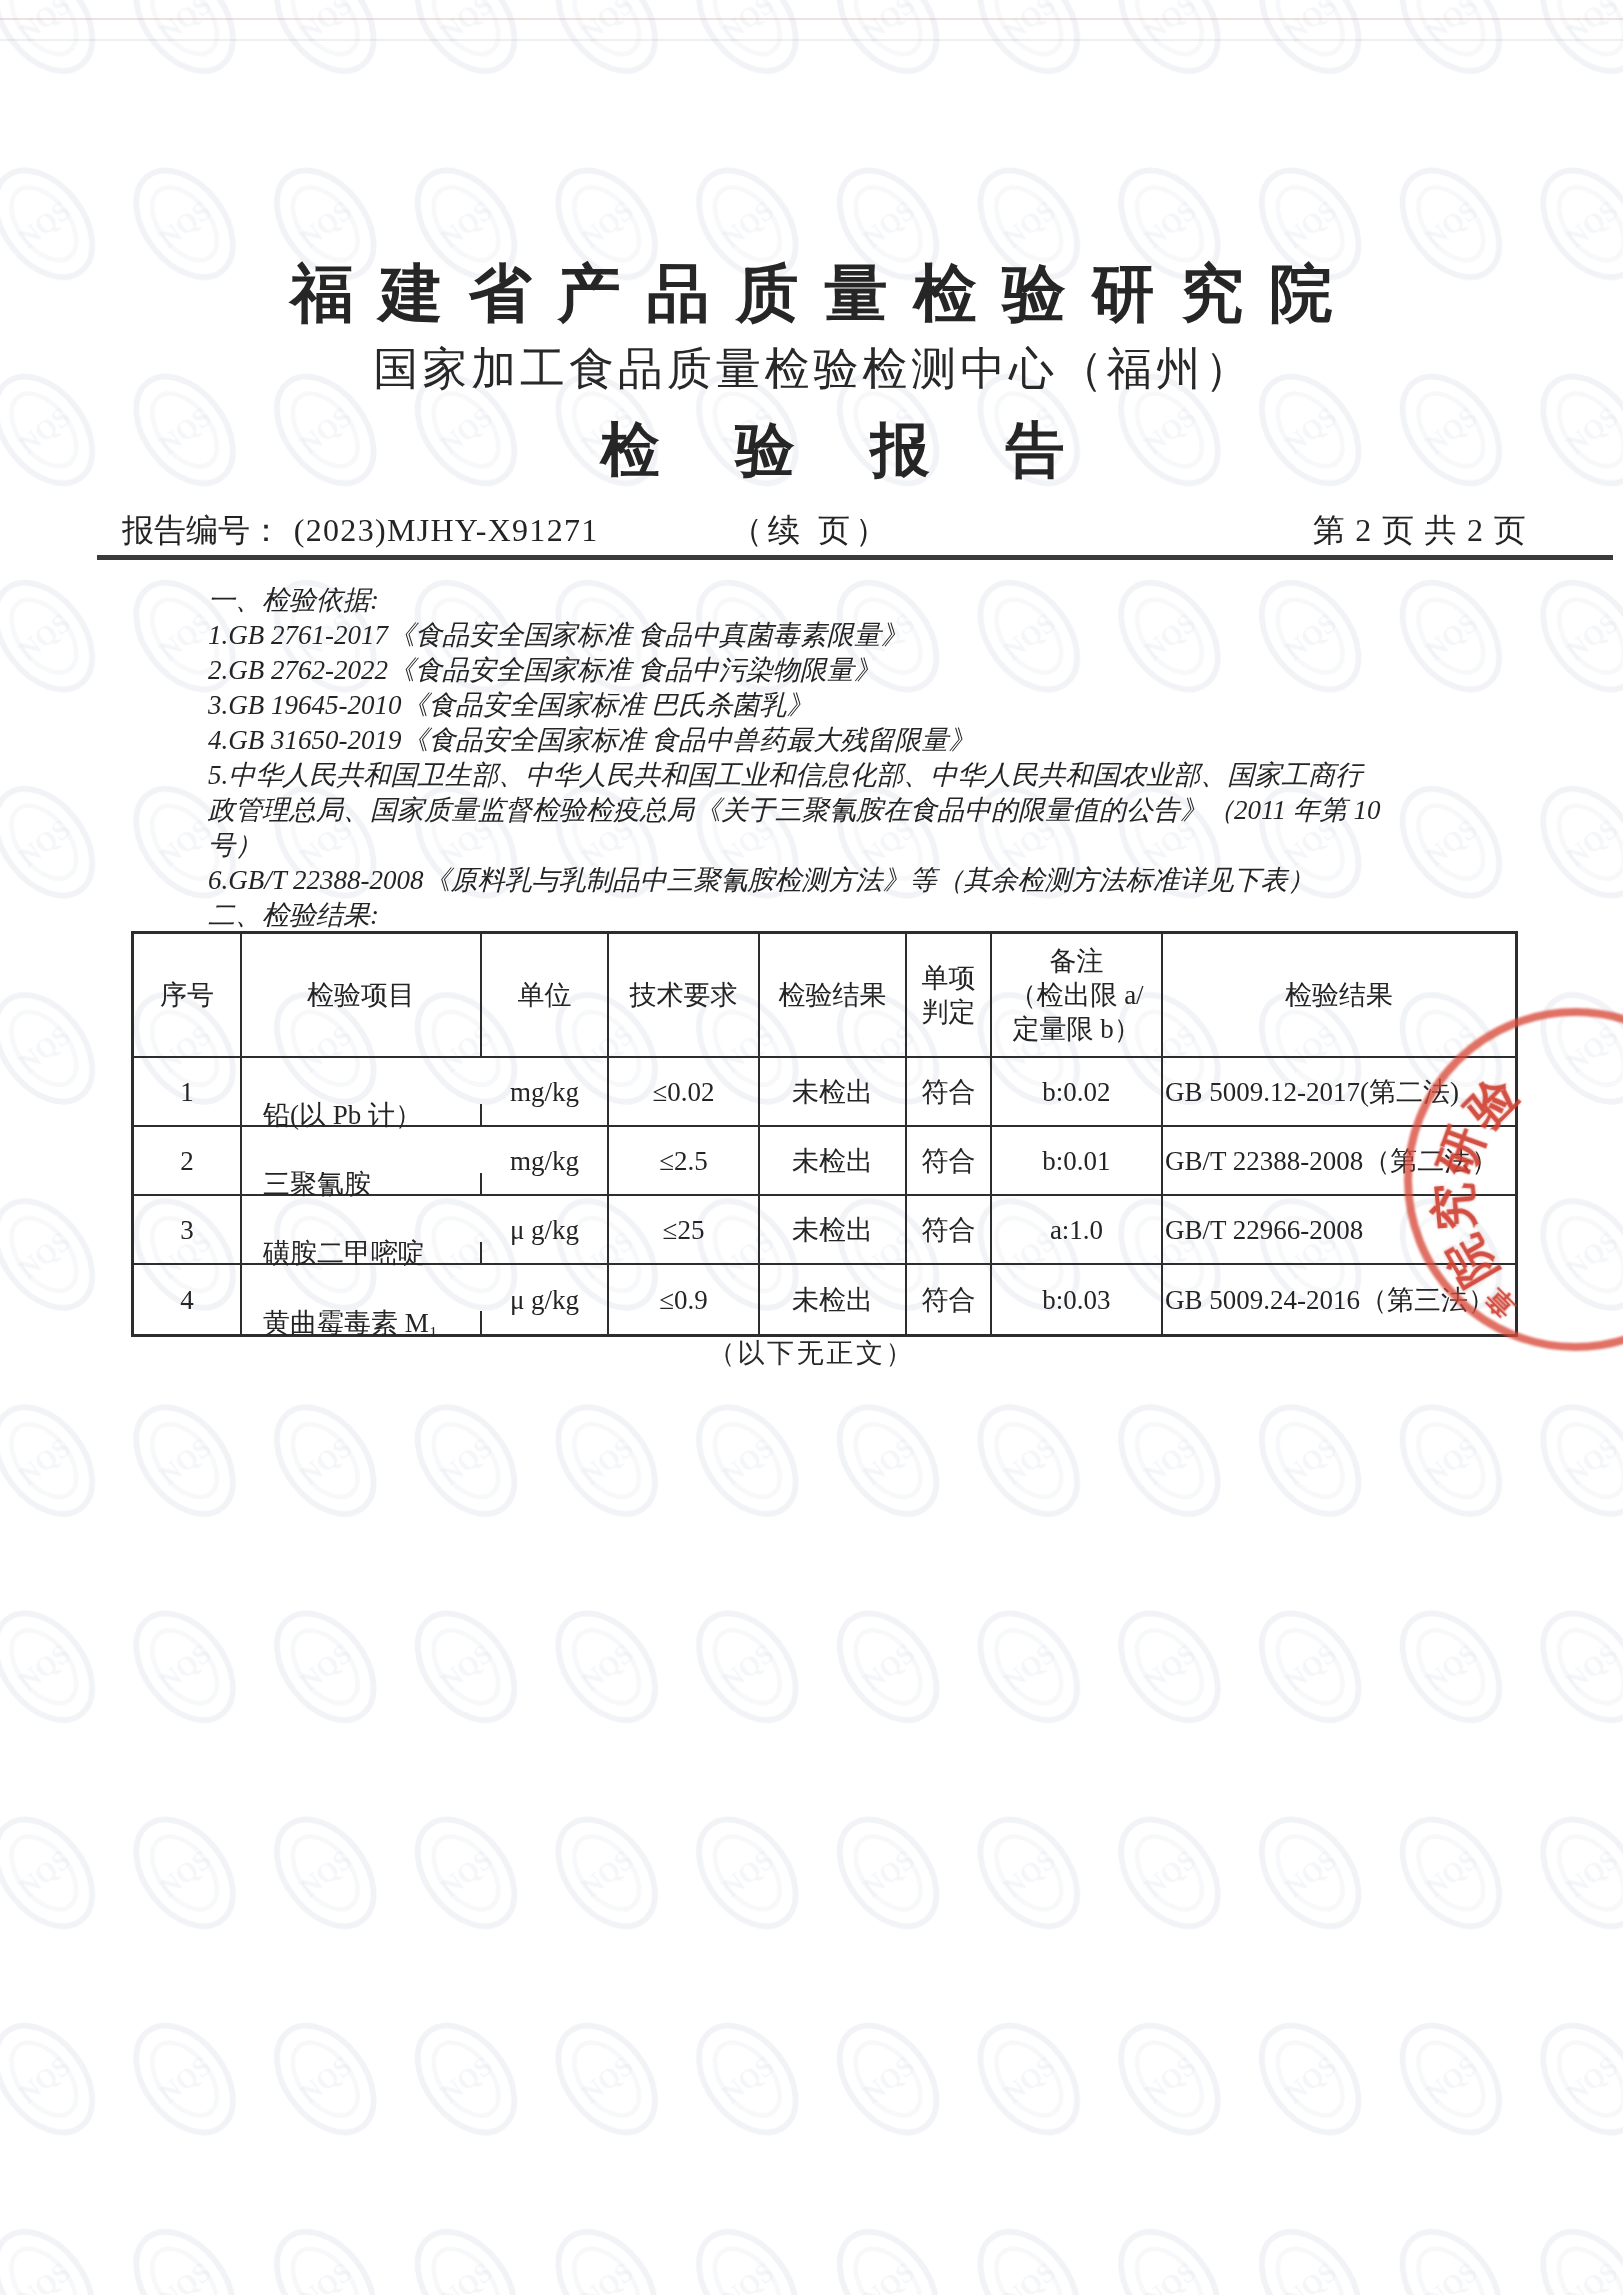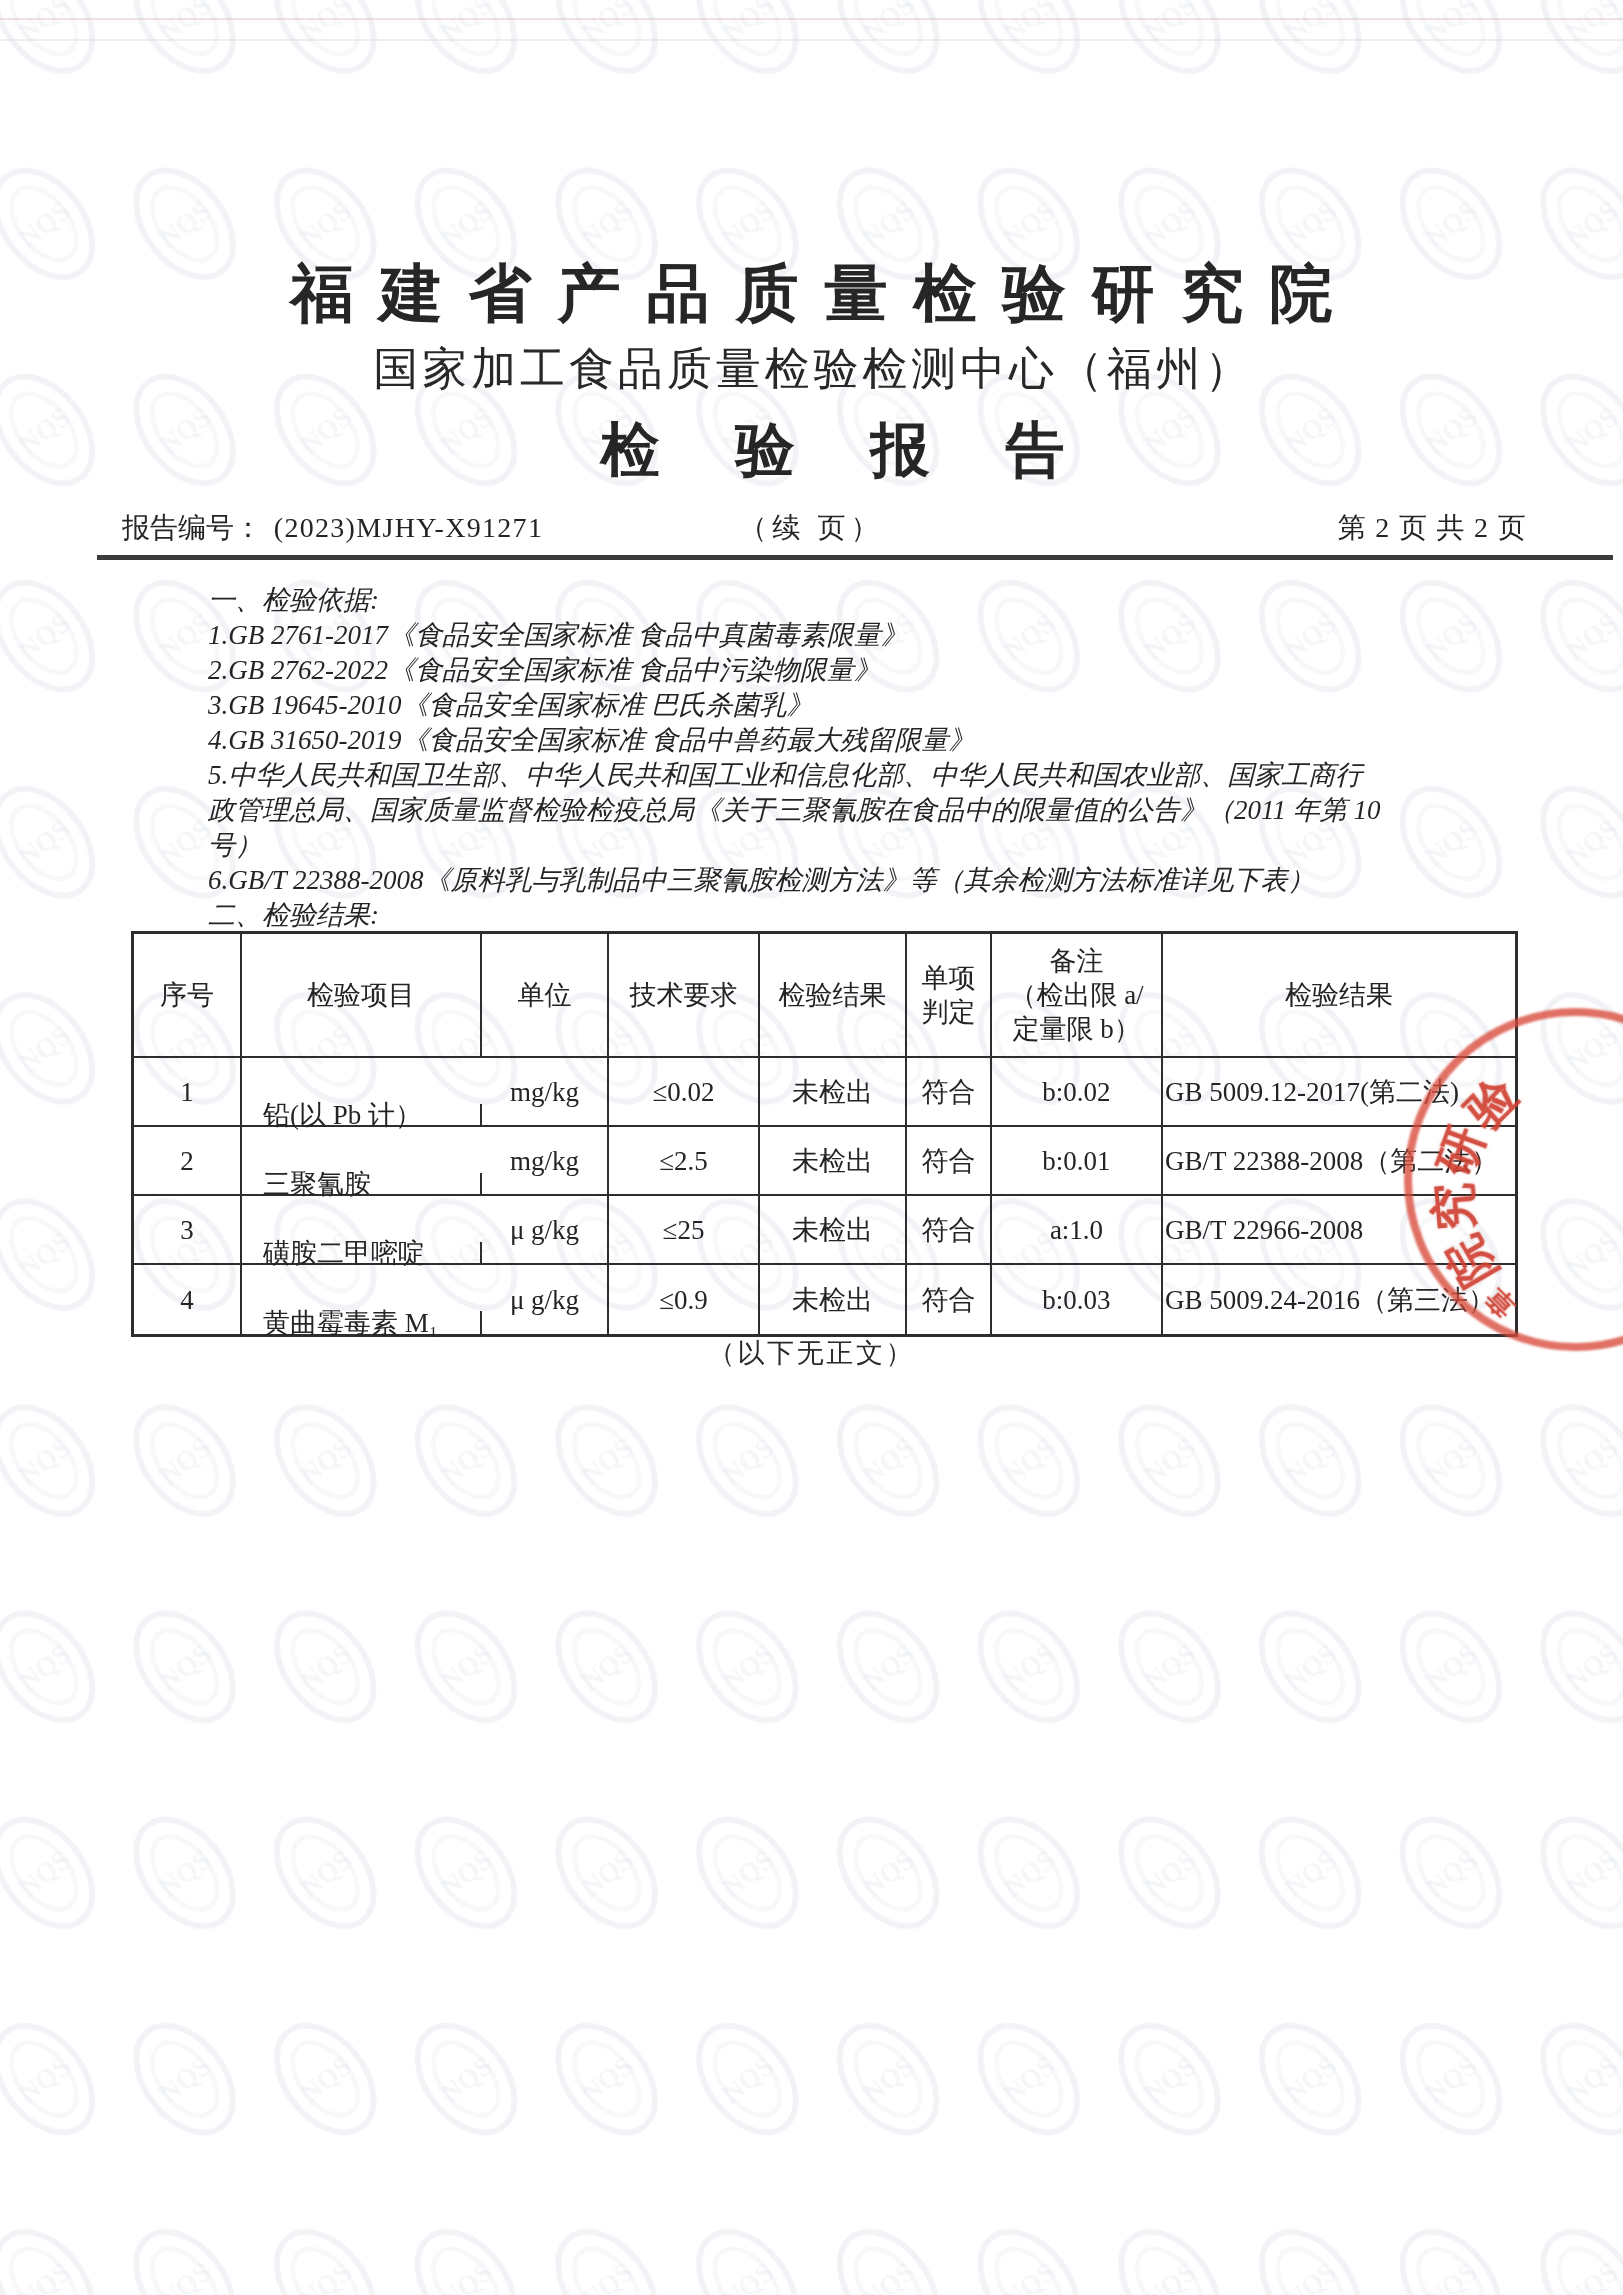--- a/index.html
+++ b/index.html
@@ -24,21 +24,21 @@
   .center-title{
     position:absolute;top:339px;left:0;right:0;
     text-align:center;font-size:45px;font-weight:400;
     letter-spacing:3.9px;text-indent:3.9px;white-space:nowrap;color:#282828;
   }
   .doc-title{
     position:absolute;top:411px;left:0;right:0;
     text-align:center;font-size:59px;font-weight:700;
     letter-spacing:76px;text-indent:76px;white-space:nowrap;color:#262626;padding-left:42px;
   }
-  .meta-row{position:absolute;top:509px;left:0;right:0;height:37px;font-size:28px;color:#242424;}
+  .meta-row{position:absolute;top:509px;left:0;right:0;height:37px;font-size:32px;color:#242424;}
   .meta-left{position:absolute;left:122px;top:0;white-space:nowrap;}
   .meta-number{margin-left:11.8px;letter-spacing:1.3px;}
   .meta-center{position:absolute;left:0;right:0;text-align:center;top:0;letter-spacing:5.2px;}
   .meta-right{position:absolute;right:96px;top:0;white-space:nowrap;letter-spacing:1.3px;}
   .rule{position:absolute;top:555px;left:97px;width:1516px;height:5.2px;background:#3b3b3b;}
 
   .body-block{position:absolute;left:208px;top:583px;font-size:27px;color:#242424;}
   .body-block .bl{height:35px;line-height:35px;white-space:nowrap;font-style:italic;}
 
   .tbl{

